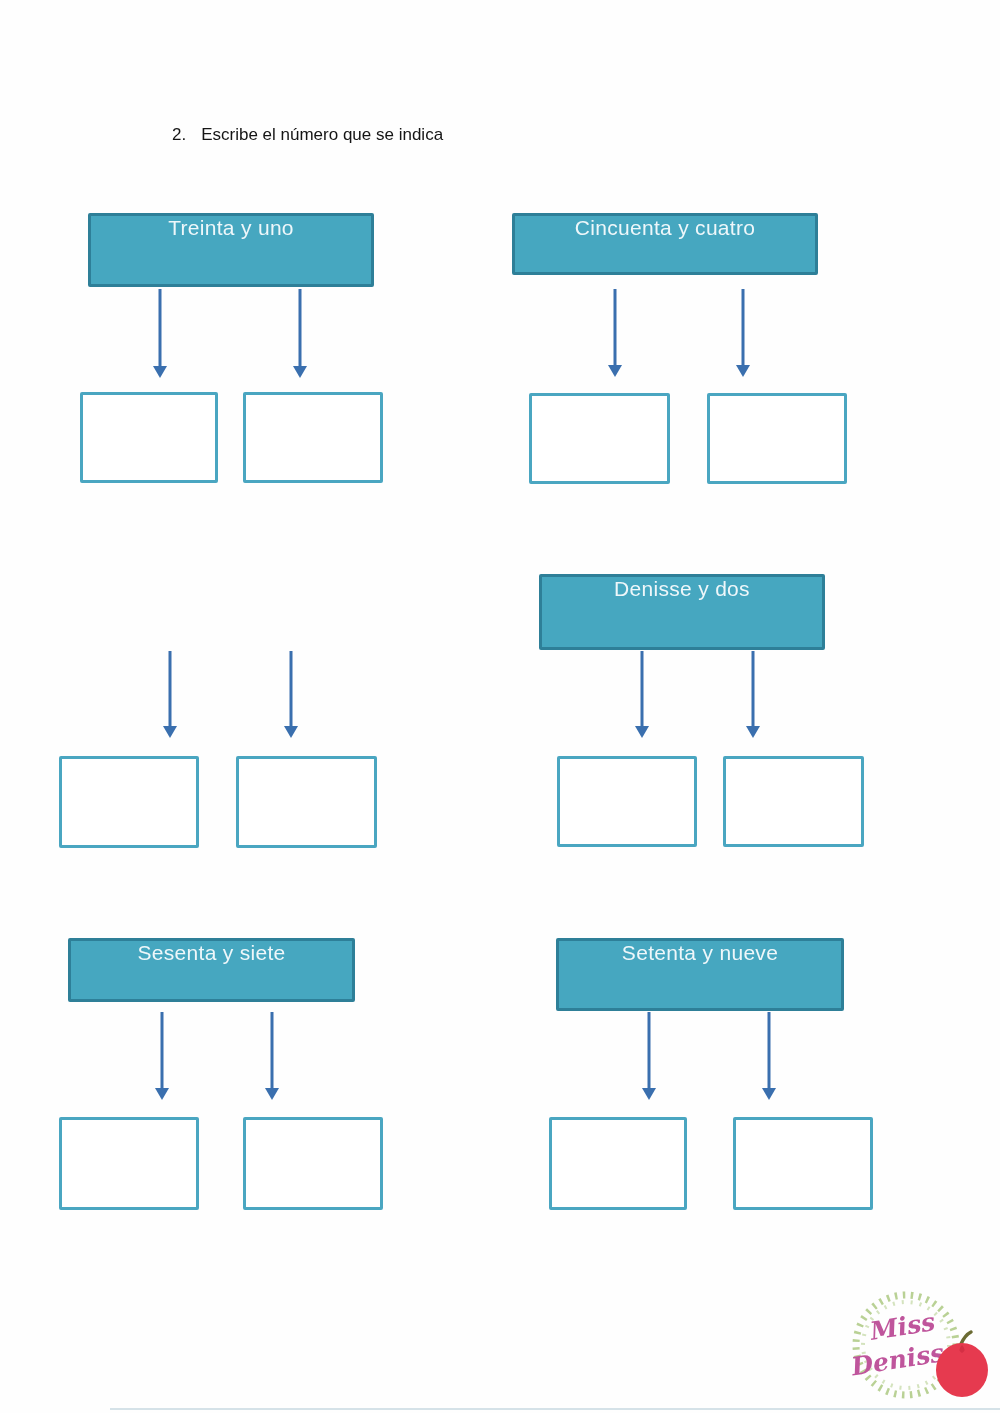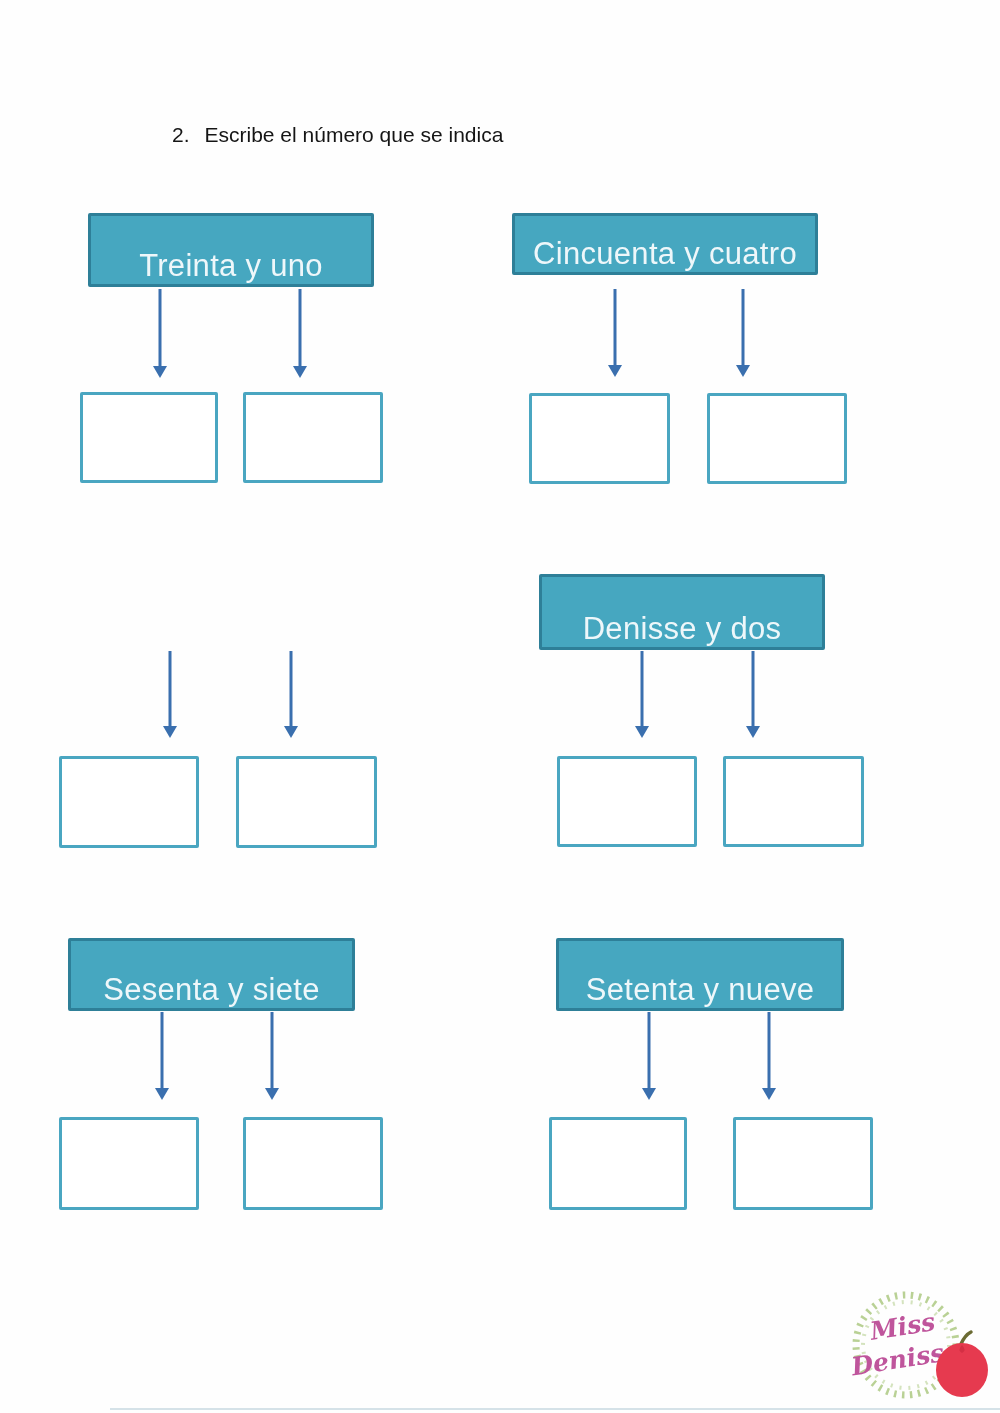--- a/index.html
+++ b/index.html
@@ -6,33 +6,33 @@
   #page{
     position:relative;
     width:1000px;height:1413px;
     background:#fefefe;
     font-family:"Liberation Sans", sans-serif;
     overflow:hidden;
   }
   
   .prompt{
     position:absolute;left:172px;top:121px;
-    font-size:21px;color:#151515;line-height:28px;
+    font-size:17px;color:#151515;line-height:28px;
     white-space:nowrap;
   }
   .prompt .num{margin-right:15px;}
   
   .hdr{
     position:absolute;
     background:#46a7c0;
     border:3px solid #2e7f98;
     border-radius:2px;
     box-sizing:border-box;
-    display:flex;align-items:flex-end;justify-content:center;
-    color:#eef7fa;font-size:31px;letter-spacing:.3px;
+    display:flex;align-items:flex-start;justify-content:center;
+    color:#eef7fa;font-size:21px;letter-spacing:.3px;
   }
   
   .arrow{position:absolute;width:14px;}
   .arrow::before{
     content:"";position:absolute;left:50%;transform:translateX(-50%);
     top:0;width:3px;height:calc(100% - 11px);background:#3a6fae;
   }
   .arrow::after{
     content:"";position:absolute;bottom:0;left:0;width:0;height:0;
     border-left:7px solid transparent;border-right:7px solid transparent;
@@ -44,21 +44,21 @@
     background:#ffffff;
     border:3px solid #4aa6c1;
     border-radius:2px;
     box-sizing:border-box;
   }
   
   .hdr1{left:88px;top:213px;width:286px;height:74px;}
   .hdr2{left:512px;top:213px;width:306px;height:62px;}
   .hdr3{left:78px;top:574px;width:287px;height:76px;}
   .hdr4{left:539px;top:574px;width:286px;height:76px;}
-  .hdr5{left:68px;top:938px;width:287px;height:73px;}
+  .hdr5{left:68px;top:938px;width:287px;height:64px;}
   .hdr6{left:556px;top:938px;width:288px;height:73px;}
 
   .ar1a{left:153px;top:289px;height:89px;} .ar1b{left:293px;top:289px;height:89px;}
   .ar2a{left:608px;top:289px;height:88px;} .ar2b{left:736px;top:289px;height:88px;}
   .ar3a{left:163px;top:651px;height:87px;} .ar3b{left:284px;top:651px;height:87px;}
   .ar4a{left:635px;top:651px;height:87px;} .ar4b{left:746px;top:651px;height:87px;}
   .ar5a{left:155px;top:1012px;height:88px;} .ar5b{left:265px;top:1012px;height:88px;}
   .ar6a{left:642px;top:1012px;height:88px;} .ar6b{left:762px;top:1012px;height:88px;}
 
   .bx1a{left:80px;top:392px;width:138px;height:91px;}

